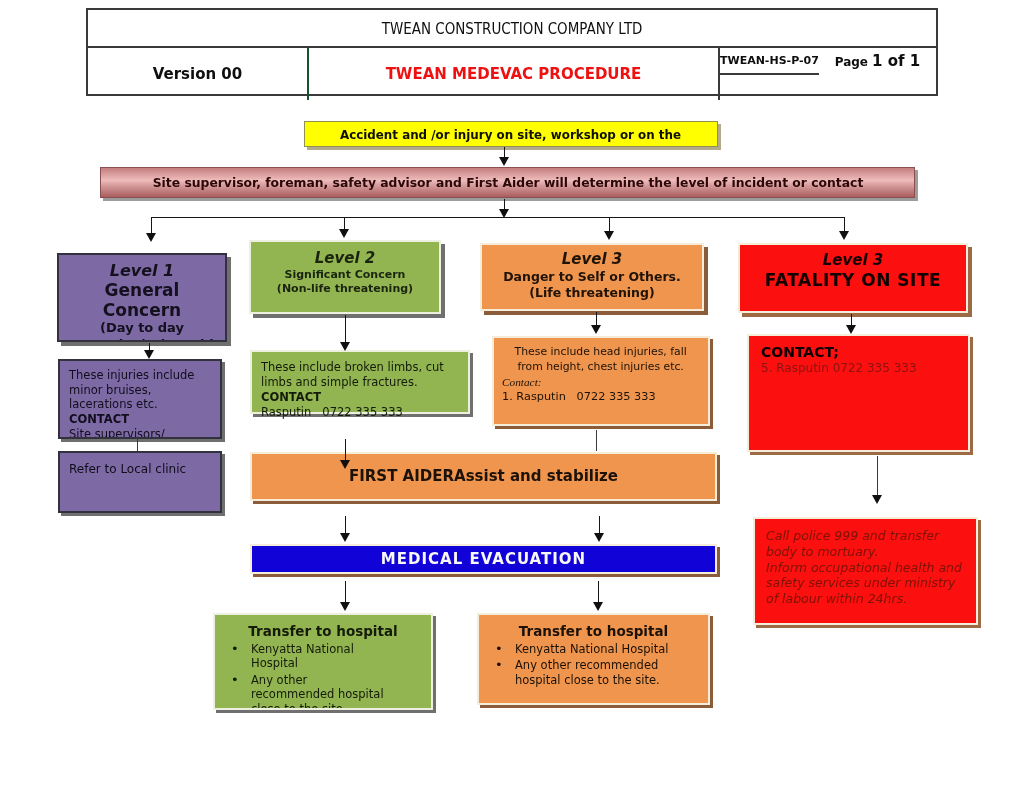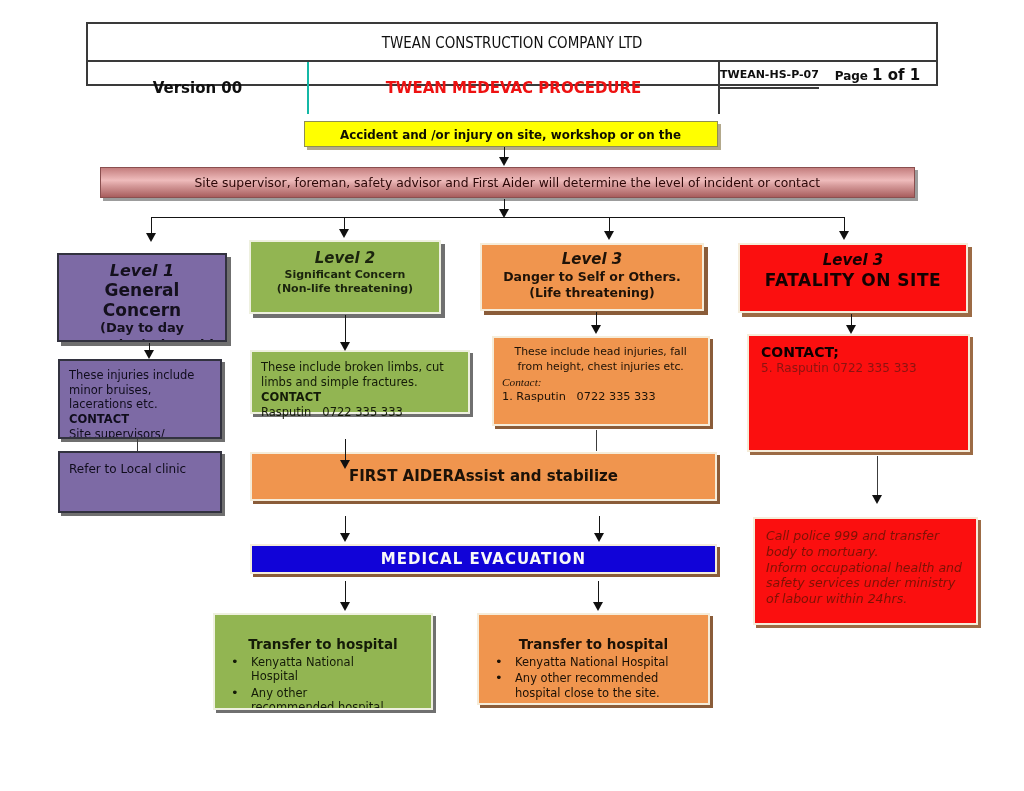--- a/index.html
+++ b/index.html
@@ -3,43 +3,43 @@
 <meta charset="utf-8">
 <style>
   html,body{margin:0;padding:0;background:#fff;}
   .canvas{position:relative;width:1024px;height:791px;background:#ffffff;
     font-family:"DejaVu Sans","Liberation Sans",sans-serif;color:#111;overflow:hidden;}
   .bx{position:absolute;box-sizing:border-box;}
   .pre{white-space:pre-wrap;}
   .fit{display:inline-block;white-space:nowrap;transform:scaleX(0.95);transform-origin:center;}
 
   
-  .hdr{left:86px;top:22px;width:852px;height:64px;border:2px solid #3a3a3a;background:#fff;}
+  .hdr{left:86px;top:8px;width:852px;height:88px;border:2px solid #3a3a3a;background:#fff;}
   .hdr-row1{height:36px;border-bottom:2px solid #3a3a3a;display:flex;align-items:center;justify-content:center;
     font-size:16px;color:#0f0f0f;}
   .hdr-row1 .fit{transform:scaleX(0.84);}
   .hdr-row2{display:flex;height:52px;}
   .hdr-c1{width:219px;display:flex;align-items:center;justify-content:center;font-weight:bold;font-size:15px;color:#0f0f0f;}
-  .hdr-c2{flex:1;border-left:2px solid #14b8a6;border-right:2px solid #3a3a3a;display:flex;align-items:center;justify-content:center;
+  .hdr-c2{flex:1;border-left:2px solid #14532d;border-right:2px solid #3a3a3a;display:flex;align-items:center;justify-content:center;
     font-weight:bold;font-size:15px;color:#ee1111;}
   .hdr-c3{width:216px;display:flex;flex-direction:row;}
   .hdr-c3-top{height:25px;border-bottom:2px solid #3a3a3a;display:flex;align-items:center;justify-content:center;
     font-weight:bold;font-size:11px;color:#0f0f0f;}
   .hdr-c3-bot{flex:1;display:flex;align-items:baseline;justify-content:center;gap:4px;font-weight:bold;color:#0f0f0f;padding-top:4px;}
   .page-small{font-size:12px;}
   .page-big{font-size:15px;}
 
   
   .banner-yellow{left:304px;top:121px;width:414px;height:26px;background:#ffff00;border:1px solid #8f8f52;
     box-shadow:3px 3px 0 #b3a98c;display:flex;align-items:center;justify-content:center;
     font-weight:bold;font-size:12.5px;color:#101000;}
   .banner-pink{left:100px;top:167px;width:815px;height:31px;
     background:linear-gradient(#c47e7e 0%,#efbcbc 42%,#d79c9c 60%,#a85d5d 100%);
     border:1px solid #8a4f4f;box-shadow:3px 3px 0 #9c9c9c;display:flex;align-items:center;justify-content:center;
-    font-weight:normal;font-size:13px;color:#2b0707;}
+    font-weight:bold;font-size:13px;color:#2b0707;}
 
   
   .lvl{text-align:center;overflow:hidden;}
   .lvl-title{display:block;font-weight:bold;font-style:italic;font-size:15px;line-height:1.25;}
   .l1{left:57px;top:253px;width:170px;height:89px;background:#7d6aa5;border:2px solid #32323f;
     box-shadow:4px 4px 0 #6f6f6f;color:#14101d;padding-top:6px;}
   .l1-title{font-size:16px;}
   .l1-sub{display:block;width:112px;margin:0 auto;font-weight:bold;font-size:17px;line-height:1.15;}
   .l1-line3{display:block;font-weight:bold;font-size:13px;line-height:1.3;}
   .l1-line4{display:block;font-weight:bold;font-size:13px;line-height:1.3;}
@@ -72,21 +72,21 @@
   .ital{font-style:italic;}
 
   
   .fa{left:250px;top:452px;width:467px;height:49px;background:#f0954e;border:2px solid #f5ecd9;
     box-shadow:3px 3px 0 #8a5c39;display:flex;align-items:center;justify-content:center;
     font-weight:bold;font-size:15px;color:#1c1208;line-height:1.25;z-index:1;}
   .me{left:250px;top:544px;width:467px;height:30px;background:#1103d8;border:2px solid #f5ecd9;
     box-shadow:3px 3px 0 #8a5c39;display:flex;align-items:center;justify-content:center;
     font-weight:bold;font-size:15px;color:#f8f8f8;letter-spacing:1px;}
 
-  .transfer{padding-top:21px;overflow:hidden;}
+  .transfer{padding-top:8px;overflow:hidden;}
   .tg{left:213px;top:613px;width:220px;height:97px;background:#92b552;border:2px solid #eef0df;
     box-shadow:3px 3px 0 #707070;color:#141b08;}
   .to{left:477px;top:613px;width:233px;height:92px;background:#f0954e;border:2px solid #f5ecd9;
     box-shadow:3px 3px 0 #8a5c39;color:#1c1106;}
   .transfer-title{display:block;text-align:center;font-weight:bold;font-size:13.5px;}
   ul.bul{margin:3px 0 0;padding:0;list-style:none;font-size:11.5px;line-height:1.25;}
   ul.bul li{position:relative;padding-left:36px;margin-top:2px;}
   ul.bul li::before{content:"\2022";position:absolute;left:16px;top:-1px;font-size:13px;}
   .tg ul.bul li{padding-right:42px;}
   .to ul.bul li{padding-right:12px;}

